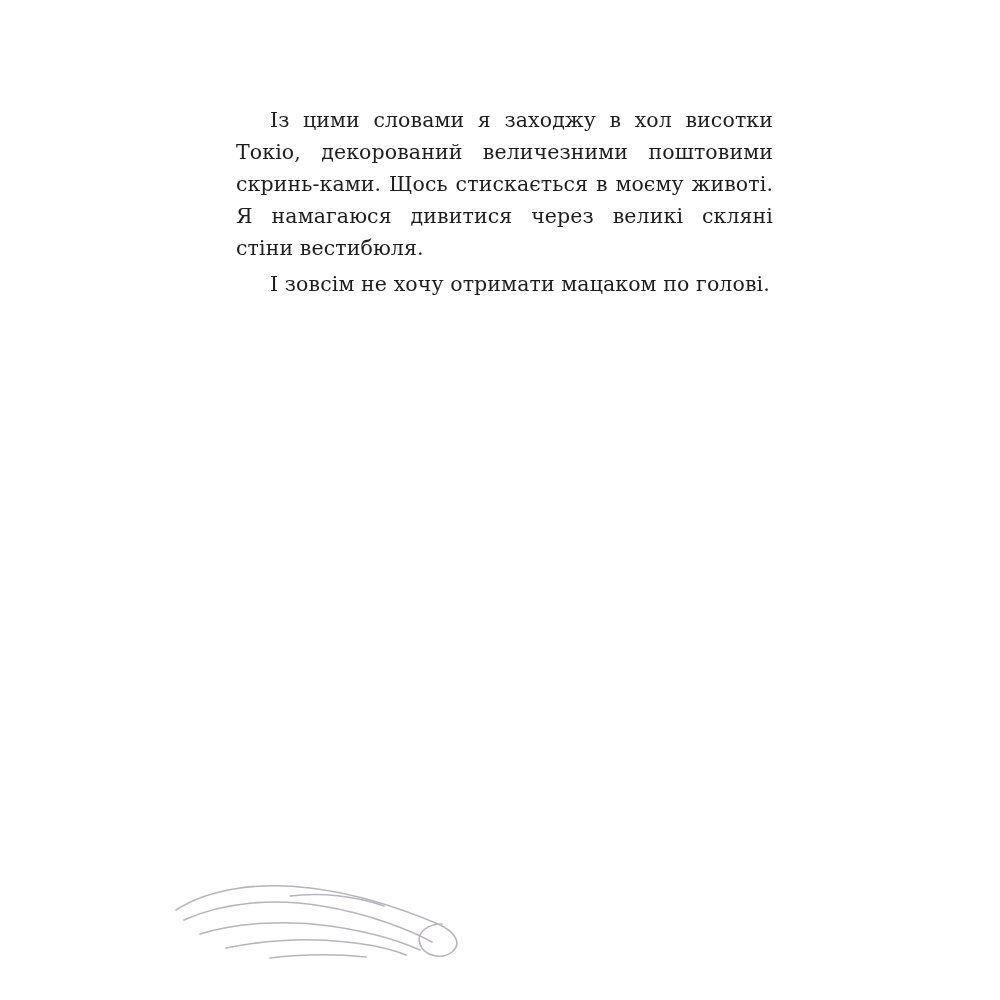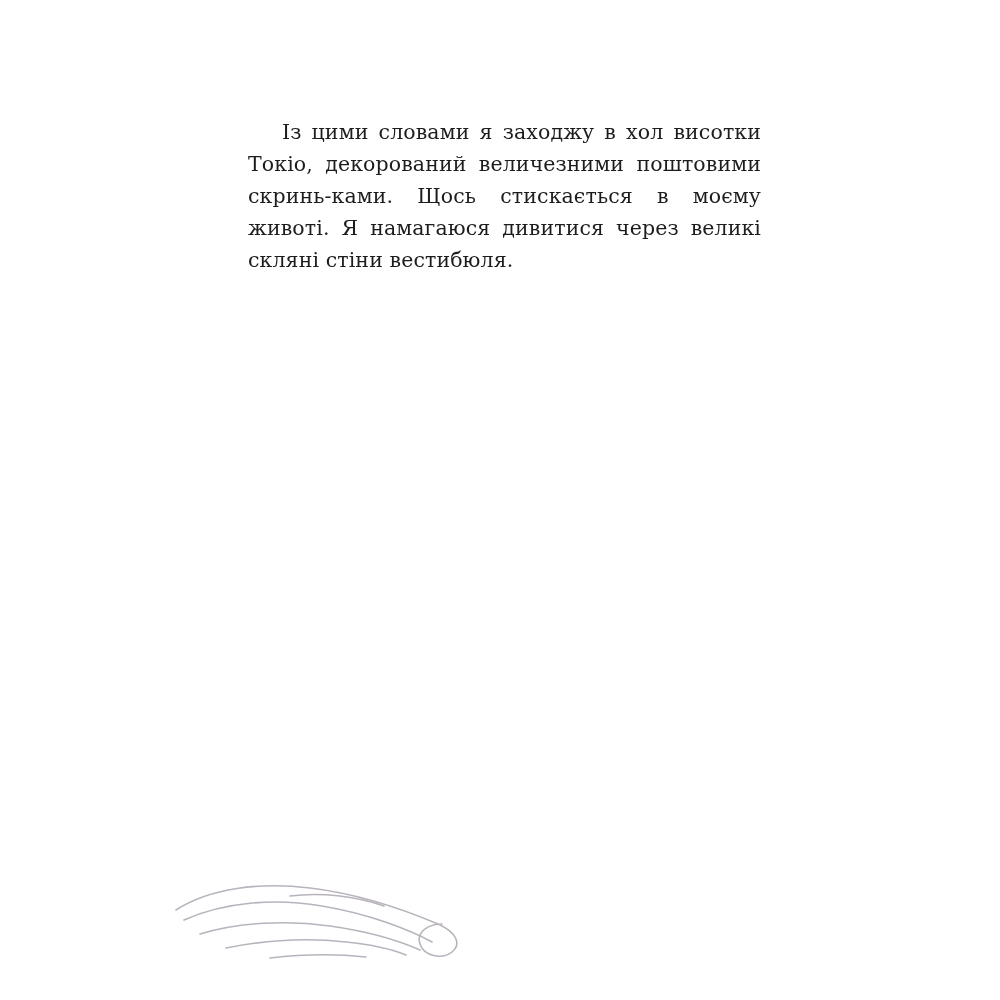--- a/index.html
+++ b/index.html
@@ -26,21 +26,21 @@
   }
 
   .text-block {
     position: absolute;
     left: 232px;
     top: 100px;
     width: 545px;
   }
 
   .para {
-    margin: 16px;
+    margin: 4px;
     font-size: 20.5px;
     line-height: 32px;
     text-align: justify;
     text-justify: inter-word;
     letter-spacing: 0.1px;
     color: #1d1d1d;
   }
 
   .para.indent {
     text-indent: 34px;
@@ -65,20 +65,21 @@
     height: 100%;
   }
 </style>
 </head>
 <body>
 
 <div class="page">
 
   <div class="text-block">
     <p class="para indent">Із цими словами я заходжу в хол висотки Токіо, декорований величезними поштовими скринь-ками. Щось стискається в моєму животі. Я намагаюся дивитися через великі скляні стіни вестибюля.</p>
+    <p class="para indent">І зовсім не хочу отримати мацаком по голові.</p>
   </div>
 
   <div class="flourish">
     <svg viewBox="0 0 330 110" xmlns="http://www.w3.org/2000/svg">
       <g fill="none" stroke="#b9b3bd" stroke-width="1.6" stroke-linecap="round">
         <path d="M6 48 C 40 26, 90 20, 140 26 C 190 32, 235 48, 268 62 C 286 70, 292 82, 282 90 C 272 98, 254 94, 250 82 C 246 70, 258 62, 272 62"></path>
         <path d="M14 58 C 54 40, 104 36, 152 44 C 200 52, 240 68, 262 80"></path>
         <path d="M30 72 C 70 60, 118 58, 160 64 C 202 70, 232 80, 250 88"></path>
         <path d="M56 86 C 96 78, 140 76, 176 80 C 206 83, 224 88, 236 93"></path>
         <path d="M100 96 C 134 92, 168 92, 196 95"></path>

